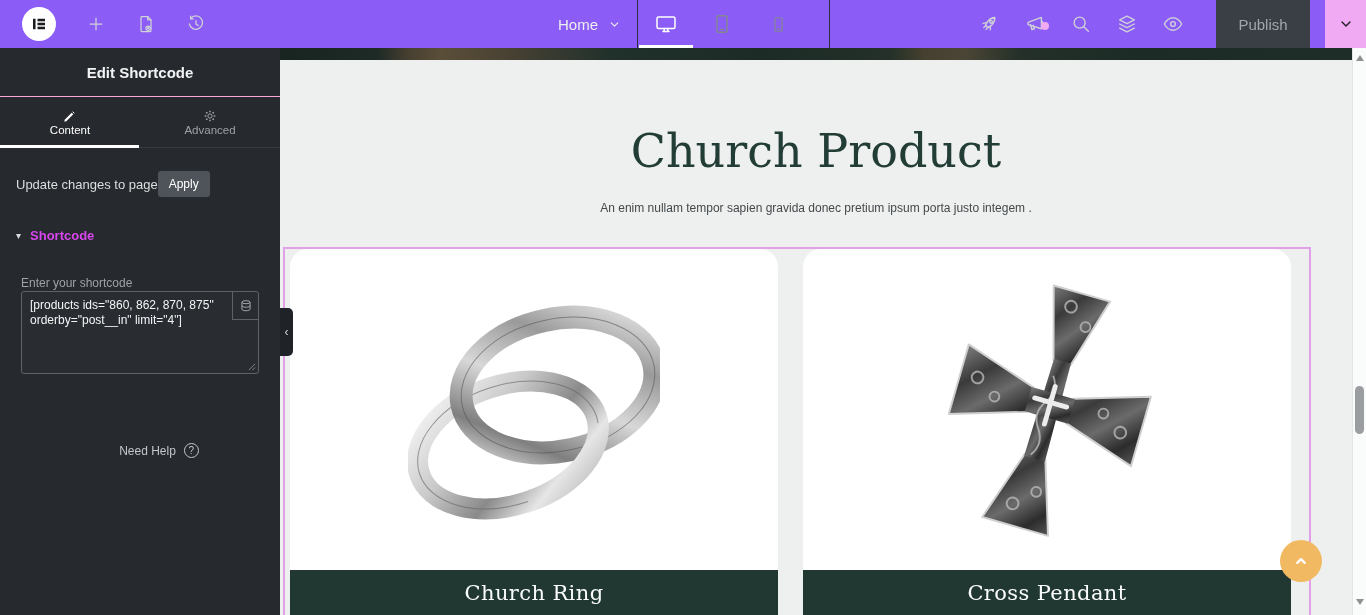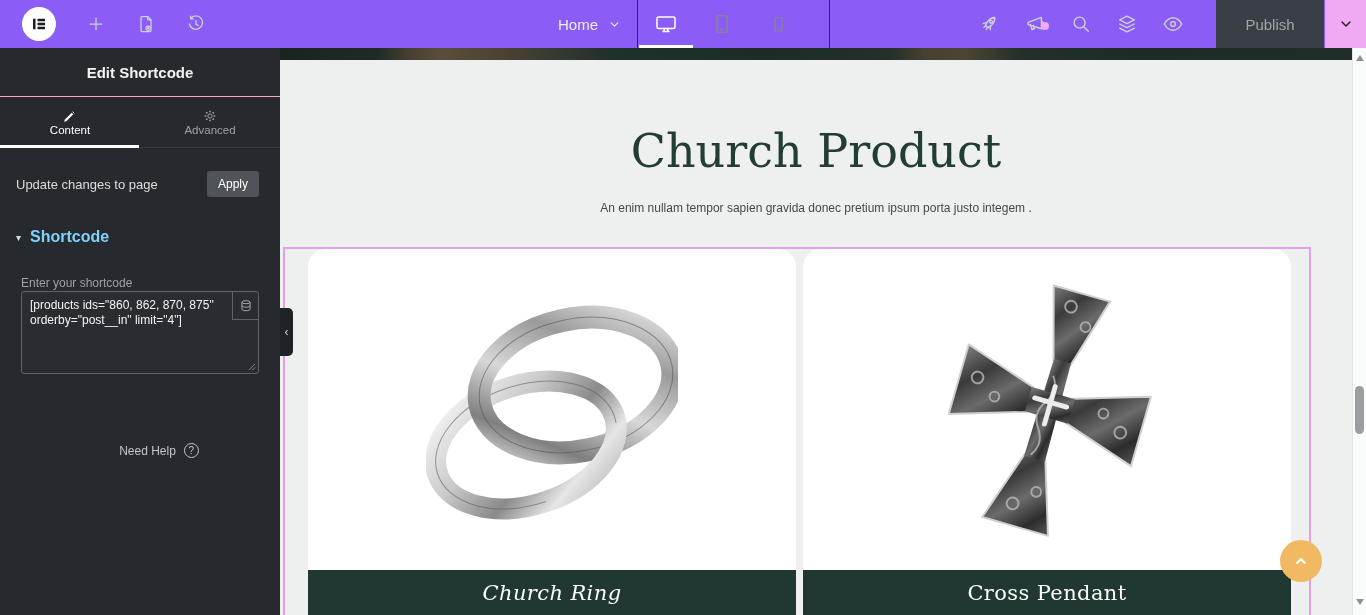--- a/index.html
+++ b/index.html
@@ -14,44 +14,44 @@
   .logo-circle { width:34px; height:34px; border-radius:50%; background:#ffffff; display:flex; align-items:center; justify-content:center; cursor:pointer; }
   .home-dd { position:absolute; left:548px; top:0; height:48px; display:flex; align-items:center; gap:10px; color:#eceeef; font-size:15px; cursor:pointer; padding:0 10px; }
   .tb-div { position:absolute; top:0; width:1px; height:48px; background:#2b2e33; }
   .devices { position:absolute; left:648px; top:0; height:48px; display:flex; align-items:center; gap:20px; }
   .device-btn { position:relative; width:36px; height:48px; display:flex; align-items:center; justify-content:center; cursor:pointer; }
   .device-btn svg { stroke:#84888d; fill:none; stroke-width:1.5; stroke-linecap:round; }
   .device-btn.active svg { stroke:#ffffff; }
   .device-underline { position:absolute; left:-9px; bottom:0; width:54px; height:3px; background:#ffffff; }
   .tb-right { position:absolute; left:978px; top:0; height:48px; display:flex; align-items:center; gap:24px; }
   .badge-dot { position:absolute; top:9px; right:-3px; width:8px; height:8px; border-radius:50%; background:#f0a9f3; }
-  .publish-btn { position:absolute; left:1216px; top:0; width:108px; height:48px; background:#3a3f45;
+  .publish-btn { position:absolute; left:1216px; top:0; width:94px; height:48px; background:#3a3f45;
                  color:#a2a6ab; font-size:15px; border:none; cursor:pointer; font-family:inherit; }
   .publish-more { position:absolute; left:1325px; top:0; width:41px; height:48px; background:#f0aaf4;
                   border:none; display:flex; align-items:center; justify-content:center; cursor:pointer; }
   .publish-more svg { stroke:#1b1d20; fill:none; stroke-width:2; stroke-linecap:round; stroke-linejoin:round; }
 
   
   .panel { position:absolute; left:0; top:48px; width:280px; height:567px; background:#26292d; z-index:40; }
   .panel-header { height:49px; line-height:49px; text-align:center; color:#f2f3f4; font-size:15px; font-weight:bold;
                   border-bottom:1px solid #f9a8d4; }
   .panel-tabs { position:relative; height:51px; display:flex; border-bottom:1px solid #373b40; }
   .ptab { flex:1; display:flex; flex-direction:column; align-items:center; justify-content:center; cursor:pointer; }
   .ptab .tlabel { font-size:11.5px; color:#9da1a6; }
   .ptab svg { stroke:#9da1a6; fill:none; stroke-width:1.5; }
   .ptab.active .tlabel { color:#ffffff; }
   .ptab.active svg { stroke:#ffffff; fill:none; }
   .tab-underline { position:absolute; left:0; bottom:-1px; width:139px; height:3px; background:#ffffff; }
-  .update-row { position:absolute; left:16px; top:123px; width:243px; height:26px; display:flex; align-items:center; justify-content:space-between; }
+  .update-row { position:absolute; left:16px; top:123px; width:243px; height:26px; display:flex; align-items:center; }
   .update-text { color:#dcdee0; font-size:13px; }
   .apply-btn { width:52px; height:26px; background:#4e545a; color:#ffffff; font-size:12px; border:none; border-radius:3px;
                cursor:pointer; font-family:inherit; }
   .section-head { position:absolute; left:16px; top:180px; display:flex; align-items:center; gap:9px; cursor:pointer; }
   .caret { color:#d8dadc; font-size:10px; }
-  .section-title { color:#7dd3fc; font-size:16px; font-weight:bold; }
+  .section-title { color:#d946ef; font-size:13px; font-weight:bold; }
   .field-label { position:absolute; left:21px; top:222px; color:#9ea2a7; font-size:12px;margin-top:6px; }
   .shortcode-box { position:absolute; left:21px; top:243px; width:238px; height:83px; }
   .shortcode-box textarea { width:238px; height:83px; background:#292d31; border:1px solid #5f6368; border-radius:3px;
         color:#f4f5f6; font-size:12px; line-height:15px; padding:6px 32px 6px 8px; resize:none; outline:none;
         font-family:"Liberation Sans", sans-serif; }
   .dyn-btn { position:absolute; right:1px; top:1px; width:26px; height:28px; border-left:1px solid #5f6368;
              border-bottom:1px solid #5f6368; display:flex; align-items:center; justify-content:center; cursor:pointer; }
   .dyn-btn svg { stroke:#c9ccd0; fill:none; stroke-width:1.3; }
   .resize-grip { position:absolute; right:3px; bottom:3px; }
   .need-help { position:absolute; left:0; top:395px; width:318px; display:flex; align-items:center; justify-content:center;
@@ -69,21 +69,21 @@
      background:linear-gradient(90deg,#18241f 0%,#1d2a26 9%,#473f30 12%,#5a4e39 15%,#4a4233 21%,#393b31 25%,
        #20302a 31%,#1c2b26 45%,#243029 57%,#45402f 60%,#4a4535 64%,#243029 69%,#1c2b26 80%,#1f2d28 100%); }
   .page-heading { position:absolute; left:0; top:76px; width:100%; text-align:center;
       font-family:"DejaVu Serif", serif; font-weight:400; font-size:46px; color:#223d36; cursor:default; }
   .page-subtitle { position:absolute; left:0; top:153px; width:100%; text-align:center;
       font-size:12px; color:#43484b; }
   .widget-outline { position:absolute; left:3px; top:199px; width:1028px; height:368px;
       border:2px solid #e1a0e7; border-bottom:none; pointer-events:none; }
   .product-card { position:absolute; top:201px; width:488px; height:366px; background:#ffffff;
       border-radius:18px 18px 0 0; cursor:pointer; }
-  .card-1 { left:28px;font-style:italic; }
+  .card-1 { left:10px; }
   .card-2 { left:523px; }
   .card-img { position:absolute; }
   .card-footer { position:absolute; left:0; bottom:0; width:100%; height:45px; background:#203831;
       display:flex; align-items:flex-start; justify-content:center; }
   .card-footer .pname { font-family:"DejaVu Serif", serif; font-size:21px; color:#fbfcfc; margin-top:11px; letter-spacing:.4px; }
   .scroll-top { position:absolute; left:1000px; top:492px; width:42px; height:42px; border-radius:50%;
       background:#f2b963; border:none; cursor:pointer; display:flex; align-items:center; justify-content:center; z-index:20; }
   .scroll-top svg { stroke:#ffffff; fill:none; stroke-width:3; stroke-linecap:round; stroke-linejoin:round; }
 
   

